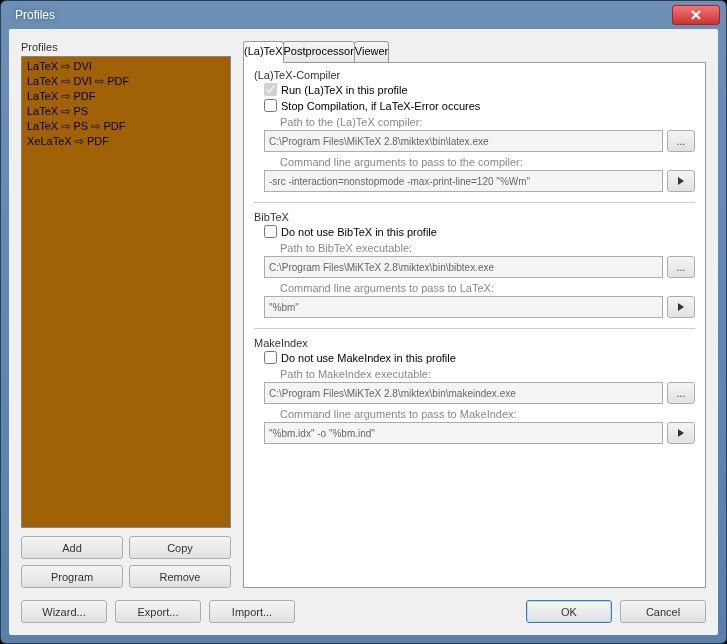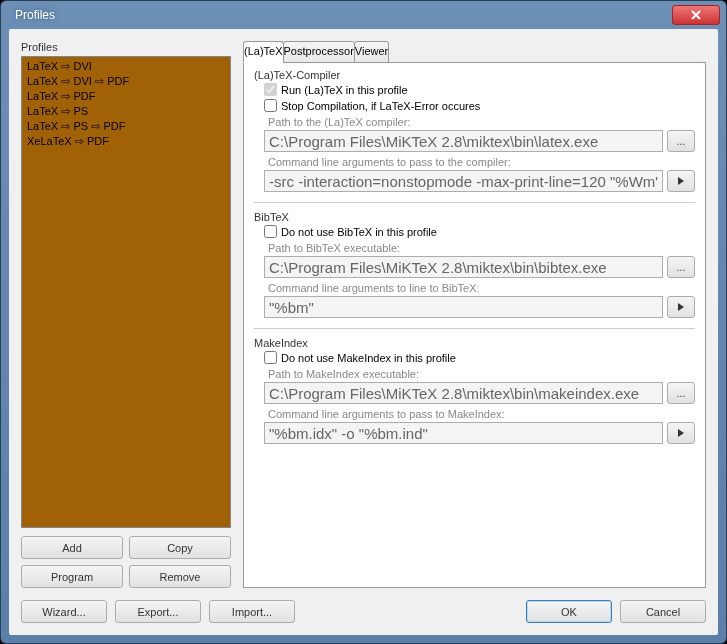--- a/index.html
+++ b/index.html
@@ -21,23 +21,23 @@
 .right-panel { flex: 1; display: flex; flex-direction: column; min-height: 0; }
 .tabs { display: flex; height: 22px; position: relative; z-index: 2; }
 .tab { padding: 3px 0; border: 1px solid #919b9c; background: linear-gradient(#f5f5f5,#e8e8e8); font-size: 11px; cursor: pointer; margin-right: -1px; border-top-left-radius: 3px; border-top-right-radius: 3px; }
 .tab.active { background: #fff; border-bottom: 1px solid #fff; }
 .tab-content { flex: 1; background: #fff; border: 1px solid #919b9c; margin-top: -1px; padding: 6px 10px 10px 10px; overflow: auto; }
 .group { margin-bottom: 10px; }
 .group-title { font-size: 11px; color: #333; margin-bottom: 2px; }
 .group-body { padding-left: 10px; }
 .chk-row { display: flex; align-items: center; gap: 4px; font-size: 11px; margin-bottom: 3px; }
 .chk-row input { width: 13px; height: 13px; }
-.field-label { font-size: 11px; color: #888; margin: 4px 0 2px 4px; }
+.field-label { font-size: 11px; color: #888; margin: 4px 0 2px 16px; }
 .field-row { display: flex; gap: 4px; align-items: stretch; }
-.field-row input[type="text"] { flex: 1; height: 22px; border: 1px solid #abadb3; padding: 0 4px; font-size: 15px; background: #f4f4f4; color: #666; }
+.field-row input[type="text"] { flex: 1; height: 22px; border: 1px solid #abadb3; padding: 0 4px; font-size: 10px; background: #f4f4f4; color: #666; }
 .icon-btn { width: 28px; height: 22px; background: linear-gradient(#f5f5f5,#e1e1e1); border: 1px solid #acacac; border-radius: 3px; display: flex; align-items: center; justify-content: center; cursor: pointer; font-size: 10px; color: #333; }
 .icon-btn svg { width: 8px; height: 8px; }
 hr.sep { border: none; border-top: 1px solid #ccc; margin: 6px 0 8px 0; }
 .bottom-bar { display: flex; gap: 8px; margin-top: 12px; align-items: center; }
 .bottom-bar .spacer { flex: 1; }
 .bottom-bar .btn { width: 86px; }
 .btn.default { border: 1px solid #3c7fb1; outline: 1px solid #b6d7f3; outline-offset: -2px; }
 </style>
 </head>
 <body>
@@ -117,21 +117,21 @@
                 <input type="checkbox" style="">
                 <span>Do not use BibTeX in this profile</span>
               </label>
               <div class="field-label">Path to BibTeX executable:</div>
               <div class="field-row">
                 <input type="text" readonly="" value="C:\Program Files\MiKTeX 2.8\miktex\bin\bibtex.exe" style="">
                 <button class="icon-btn">
                     <span>...</span>
                   </button>
               </div>
-              <div class="field-label">Command line arguments to line to BibTeX:</div>
+              <div class="field-label">Command line arguments to pass to LaTeX:</div>
               <div class="field-row">
                 <input type="text" readonly="" value="&quot;%bm&quot;" style="">
                 <button class="icon-btn">
                     <svg viewBox="0 0 8 8">
                       <path d="M1 0 L7 4 L1 8 Z" fill="#333"></path>
                     </svg>
                   </button>
               </div>
             </div>
           </div>

